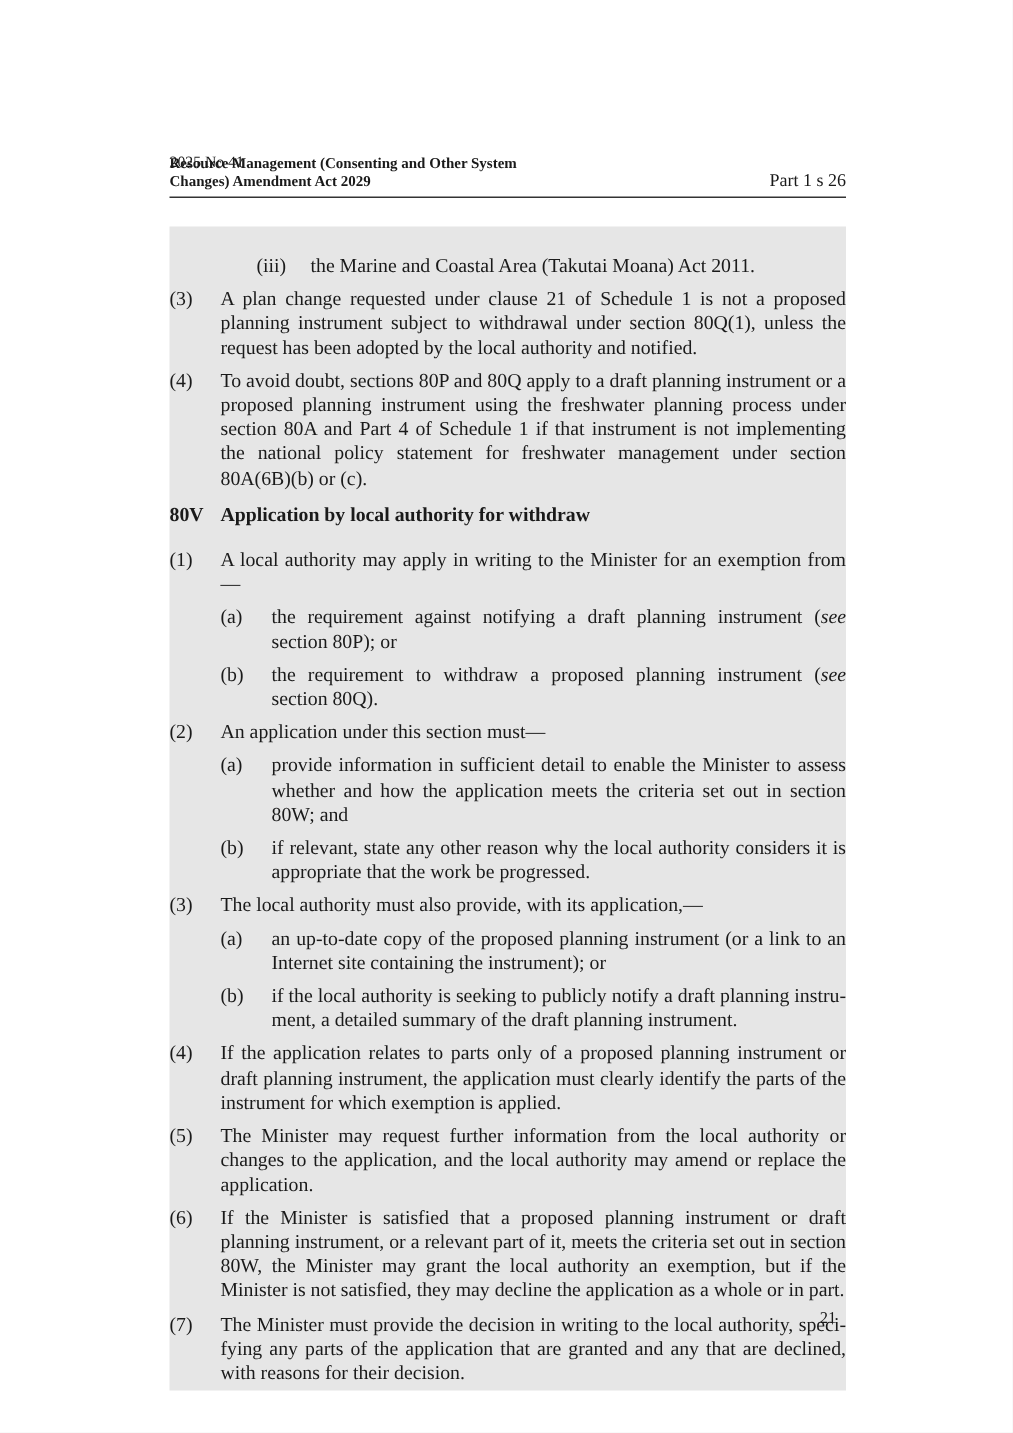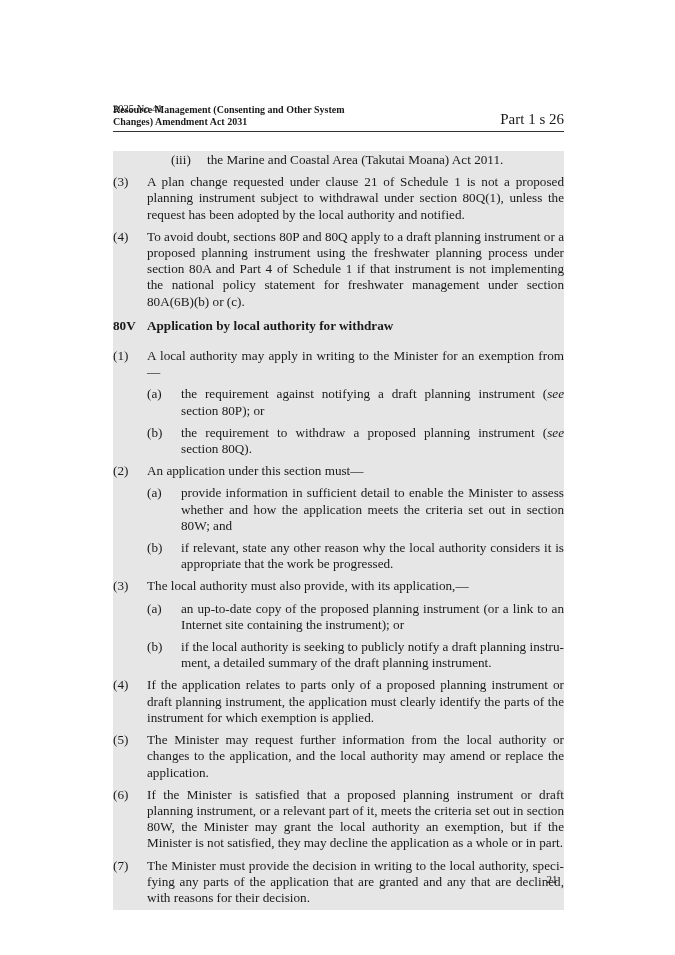--- a/index.html
+++ b/index.html
@@ -3,43 +3,43 @@
 <meta charset="utf-8">
 <style>
   html, body { margin: 0; padding: 0; background: #ffffff; }
   body { width: 675px; height: 955px; position: relative; overflow: hidden;
          font-family: "Liberation Serif", "DejaVu Serif", serif; color: #1a1a1a; }
   .header { position: absolute; left: 113px; top: 105px; width: 451px; height: 26px;
             border-bottom: 1px solid #333; }
   .hdr-left { position: absolute; left: 0; bottom: 17px; font-size: 10.5px; }
   .hdr-center { position: absolute; left: 0; right: 0; bottom: 3px; 
                 font-size: 10px; font-weight: bold; line-height: 12px; }
-  .hdr-right { position: absolute; right: 0; bottom: 3px; font-size: 15px; }
+  .hdr-right { position: absolute; right: 0; bottom: 3px; font-size: 12px; }
   .content { position: absolute; left: 113px; top: 151px; width: 451px;
              background: #e6e6e6; padding: 0 0 4px 0; font-size: 13.2px; line-height: 16.2px; }
   .row { display: flex; margin-bottom: 6px; }
   .num { width: 34px; flex: none; }
   .text { flex: 1; text-align: justify; }
   .sub { display: flex; margin-left: 34px; margin-bottom: 6px; }
   .sub .num { width: 34px; }
-  .subsub { display: flex; margin-left: 58px; margin-bottom: 6px; padding-top: 1px; }
+  .subsub { display: flex; margin-left: 58px; margin-bottom: 6px; padding-top: 18px; }
   .subsub .num { width: 36px; }
   .heading { display: flex; font-weight: bold; margin-top: 8px; margin-bottom: 14px; }
   .heading .num { width: 34px; }
   .pageno { position: absolute; left: 540px; top: 873px; width: 24px; text-align: center; font-size: 11px; }
   i { font-style: italic; }
 </style>
 </head>
 <body>
 
 <div class="header">
   <span class="hdr-left">2025 No 41</span>
   <div class="hdr-center">
     <div>Resource Management (Consenting and Other System</div>
-    <div>Changes) Amendment Act 2031</div>
+    <div>Changes) Amendment Act 2029</div>
   </div>
   <span class="hdr-right">Part 1 s 26</span>
 </div>
 
 <div class="content">
   <div class="subsub">
     <span class="num">(iii)</span>
     <span class="text">the Marine and Coastal Area (Takutai Moana) Act 2011.</span>
   </div>
 

